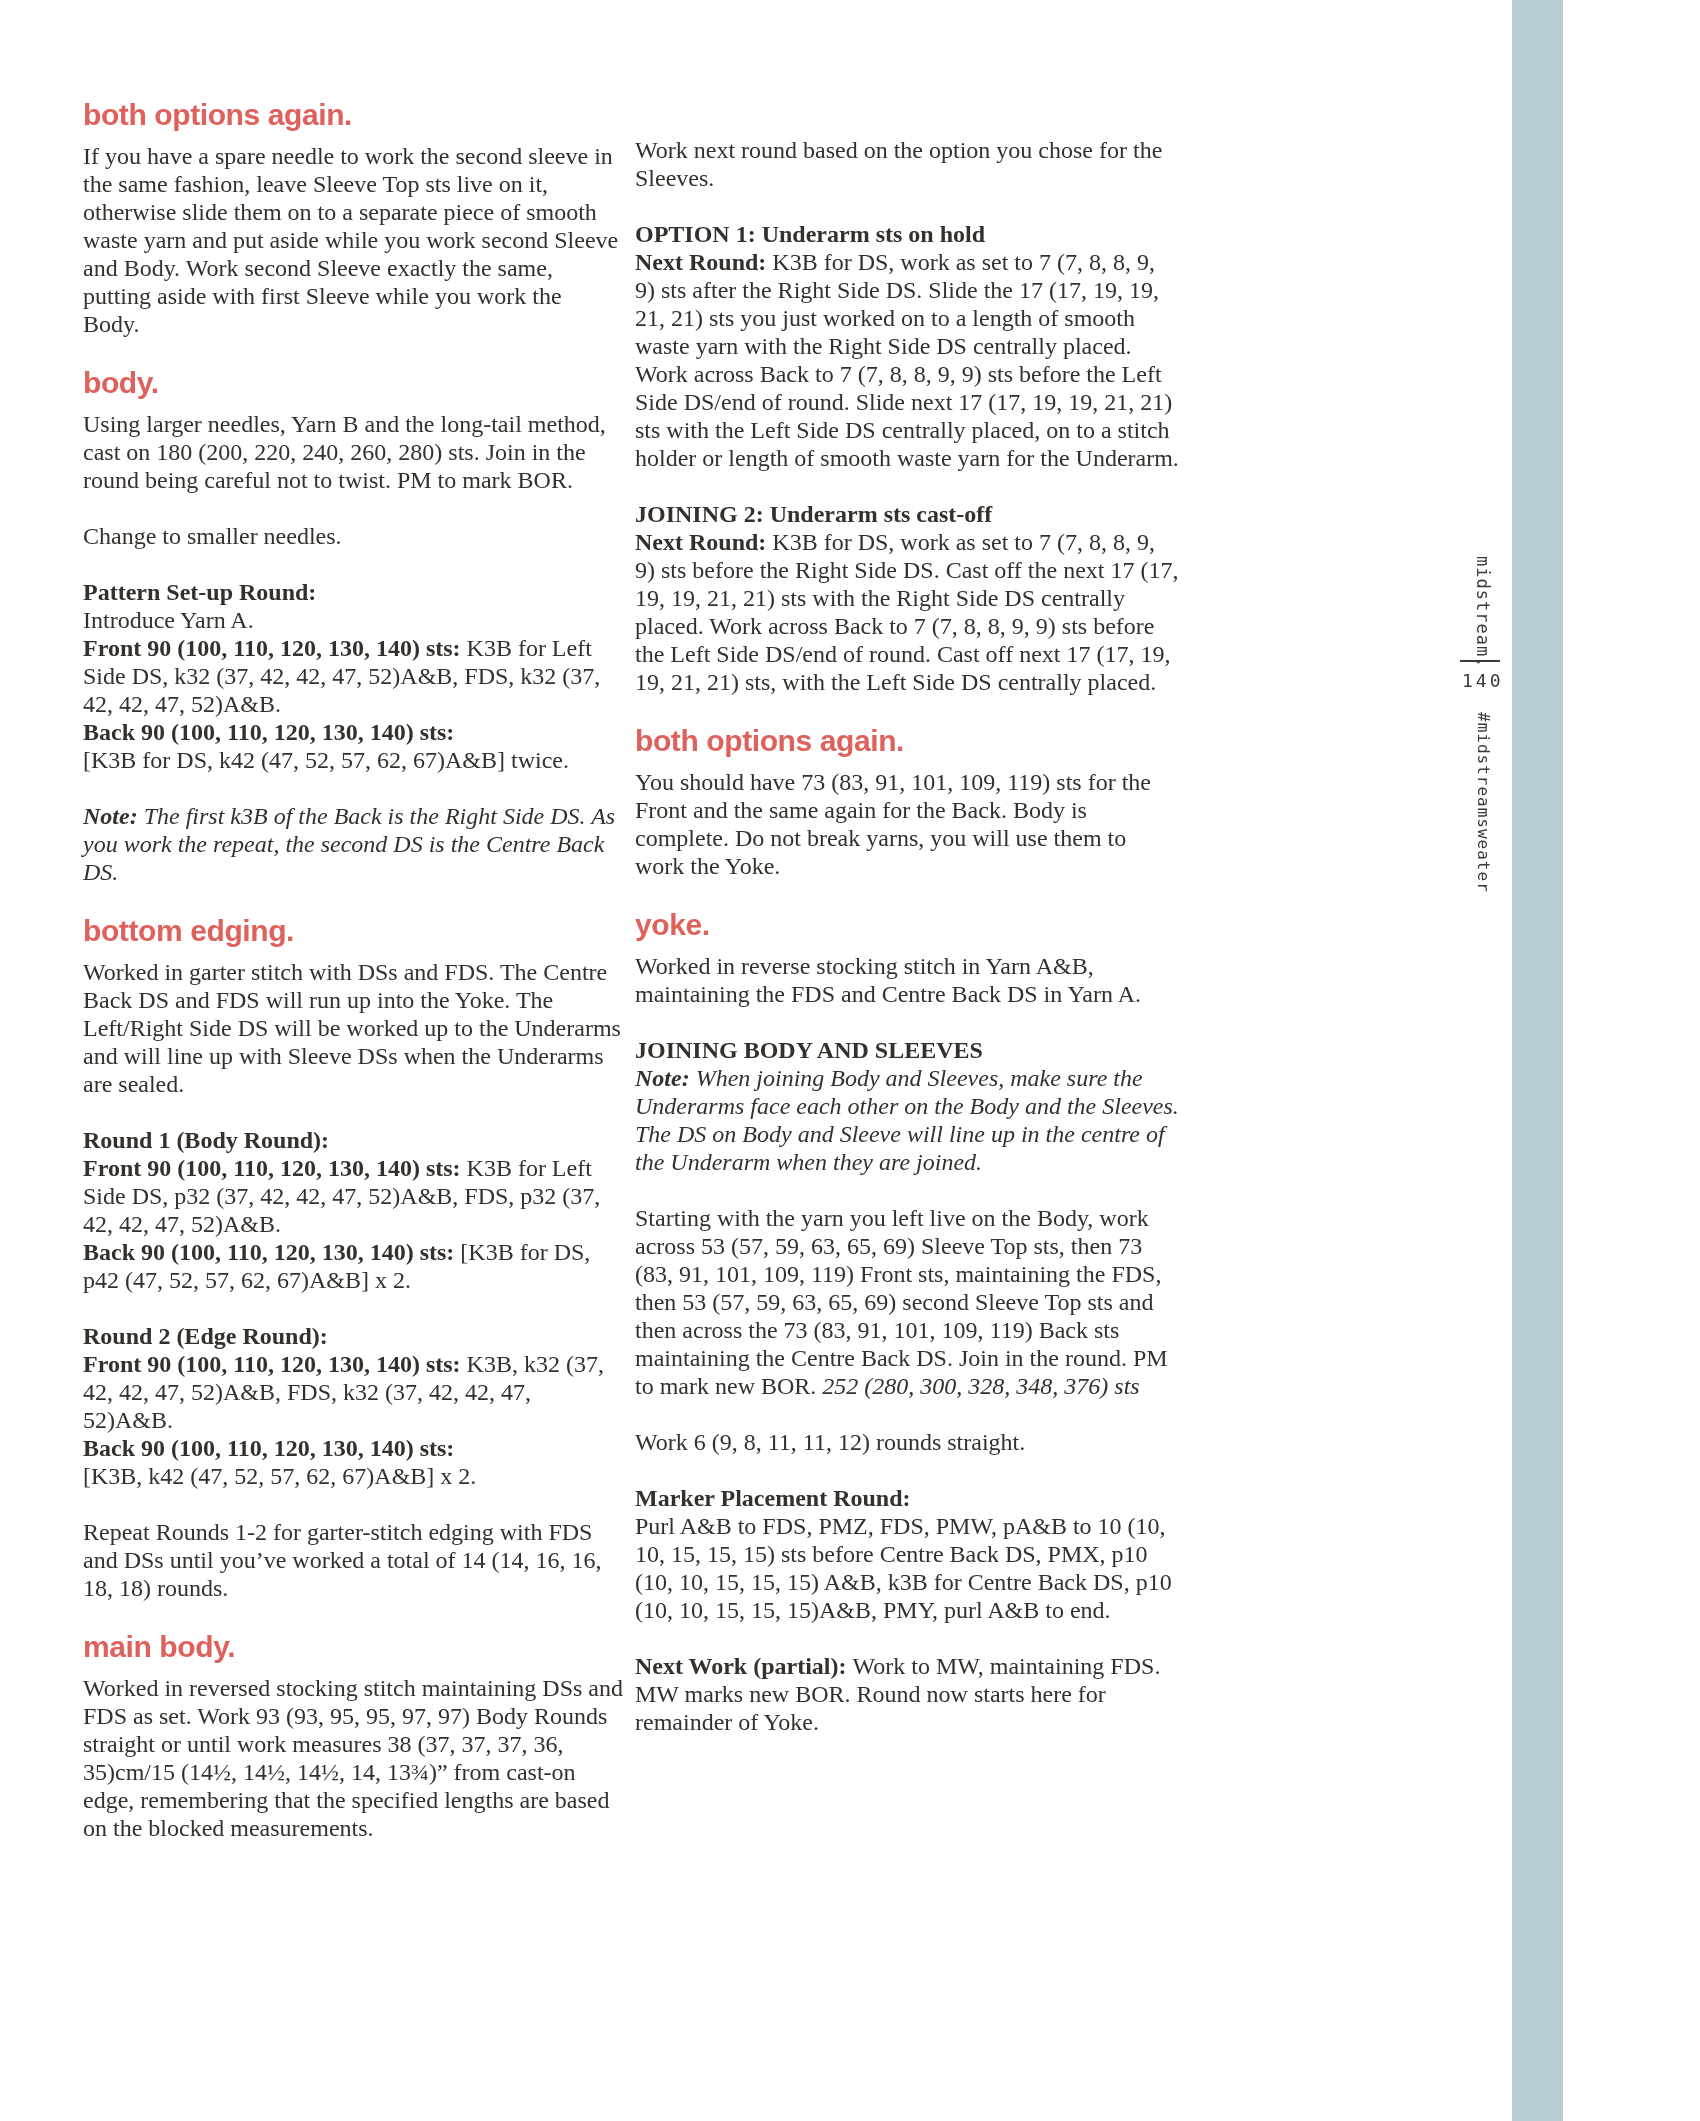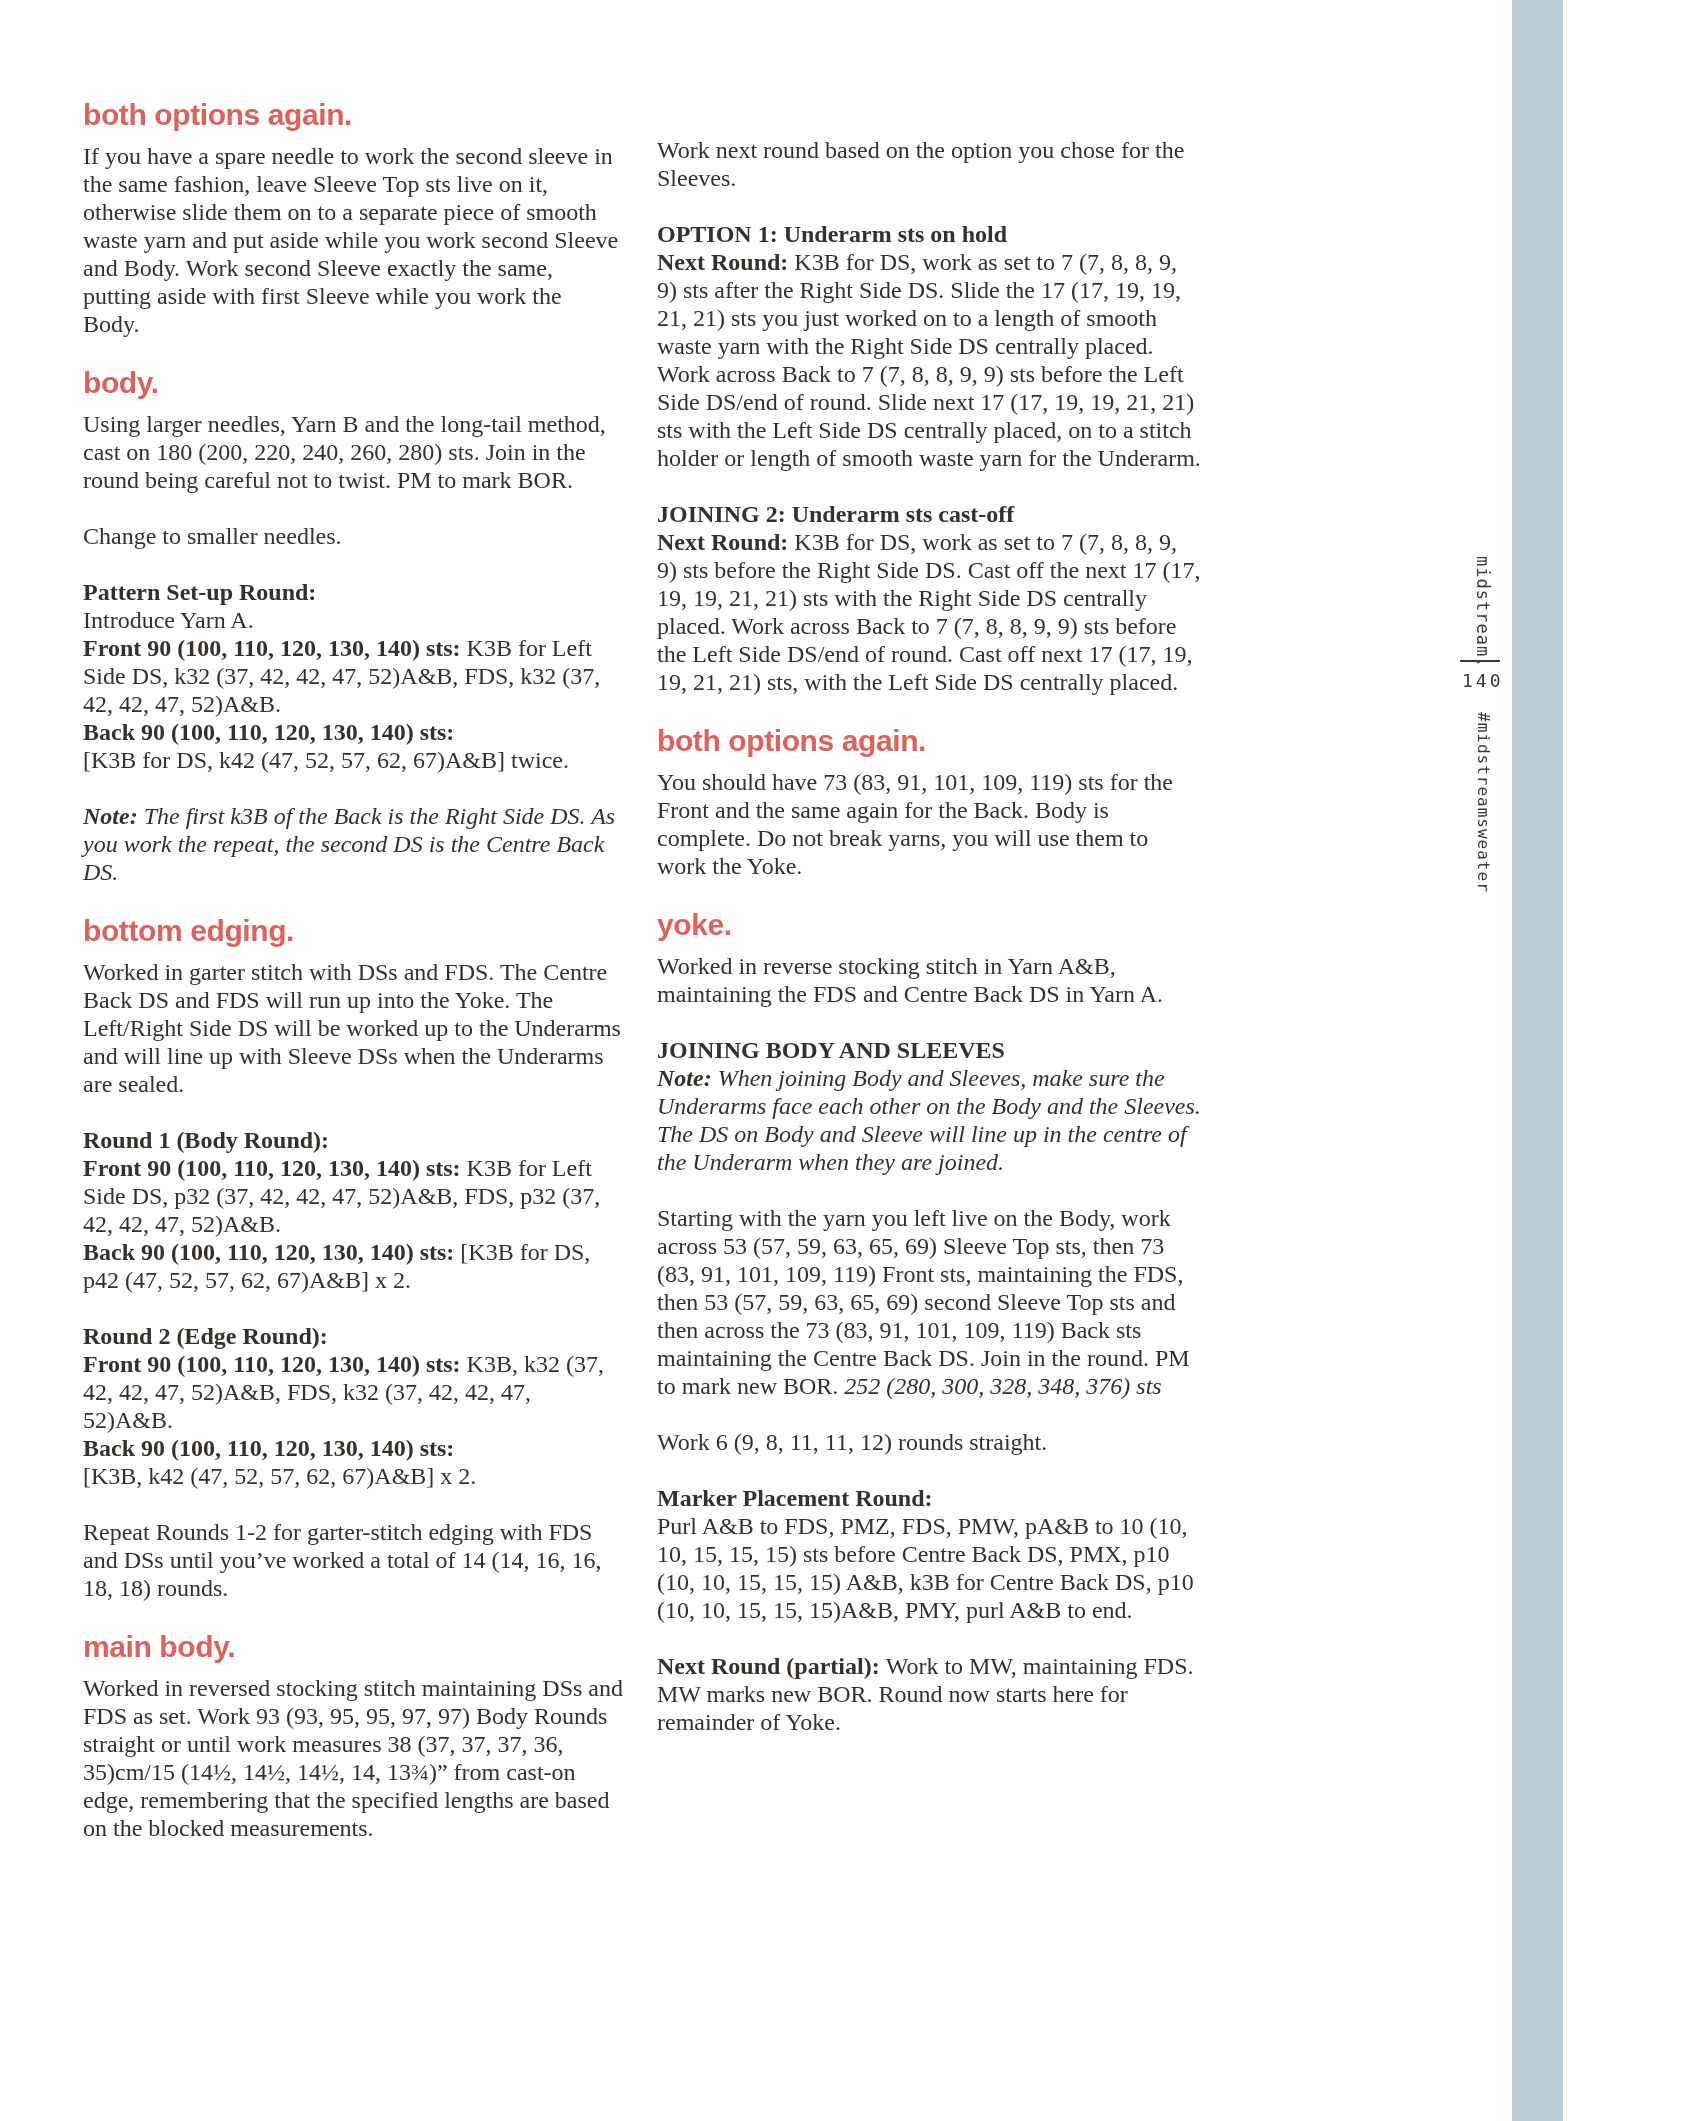--- a/index.html
+++ b/index.html
@@ -9,21 +9,21 @@
   }
   *{margin:0;padding:0;box-sizing:border-box;}
   html,body{background:#ffffff;}
   body{
     width:1700px;height:2121px;position:relative;overflow:hidden;
     font-family:"Liberation Serif", serif;color:var(--text-color);
   }
   .page{position:absolute;inset:0;background:#ffffff;}
   .col{position:absolute;}
   .col-left{left:83px;top:98px;width:540px;}
-  .col-right{left:657px;top:136px;width:545px;}
+  .col-right{left:635px;top:136px;width:545px;}
   h2.sec{
     font-family:"Liberation Sans", sans-serif;
     font-weight:700;font-size:30px;line-height:34px;
     color:var(--accent-color);letter-spacing:-0.4px;
     margin:16px 0 10px;
   }
   .col > h2.sec:first-child{margin-top:0;}
   p.para{
     font-size:24px;line-height:28px;margin:0 0 28px;
     white-space:pre-wrap;
@@ -95,21 +95,21 @@
         <h2 class="sec">both options again.</h2>
         <p class="para"><span class="">You should have 73 (83, 91, 101, 109, 119) sts for the Front and the same again for the Back. Body is complete. Do not break yarns, you will use them to work the Yoke.</span></p>
         <h2 class="sec">yoke.</h2>
         <p class="para"><span class="">Worked in reverse stocking stitch in Yarn A&amp;B, maintaining the FDS and Centre Back DS in Yarn A.</span></p>
         <p class="para"><span class="b ">JOINING BODY AND SLEEVES</span><span class="">
 </span><span class="b i">Note: </span><span class="i">When joining Body and Sleeves, make sure the Underarms face each other on the Body and the Sleeves. The DS on Body and Sleeve will line up in the centre of the Underarm when they are joined.</span></p>
         <p class="para"><span class="">Starting with the yarn you left live on the Body, work across 53 (57, 59, 63, 65, 69) Sleeve Top sts, then 73 (83, 91, 101, 109, 119) Front sts, maintaining the FDS, then 53 (57, 59, 63, 65, 69) second Sleeve Top sts and then across the 73 (83, 91, 101, 109, 119) Back sts maintaining the Centre Back DS. Join in the round. PM to mark new BOR. </span><span class="i">252 (280, 300, 328, 348, 376) sts</span></p>
         <p class="para"><span class="">Work 6 (9, 8, 11, 11, 12) rounds straight.</span></p>
         <p class="para"><span class="b ">Marker Placement Round:</span><span class="">
 Purl A&amp;B to FDS, PMZ, FDS, PMW, pA&amp;B to 10 (10, 10, 15, 15, 15) sts before Centre Back DS, PMX, p10 (10, 10, 15, 15, 15) A&amp;B, k3B for Centre Back DS, p10 (10, 10, 15, 15, 15)A&amp;B, PMY, purl A&amp;B to end.</span></p>
-        <p class="para"><span class="b ">Next Round (partial): </span><span class="">Work to MW, maintaining FDS. MW marks new BOR. Round now starts here for remainder of Yoke.</span></p>
+        <p class="para"><span class="b ">Next Work (partial): </span><span class="">Work to MW, maintaining FDS. MW marks new BOR. Round now starts here for remainder of Yoke.</span></p>
       </section>
   </main>
 
   <aside>
     <div class="brand-vert rail-text">midstream.</div>
     <div class="rail-rule"></div>
     <div class="page-num rail-text">140</div>
     <div class="hash-vert rail-text">#midstreamsweater</div>
     <div class="band"></div>
   </aside>

